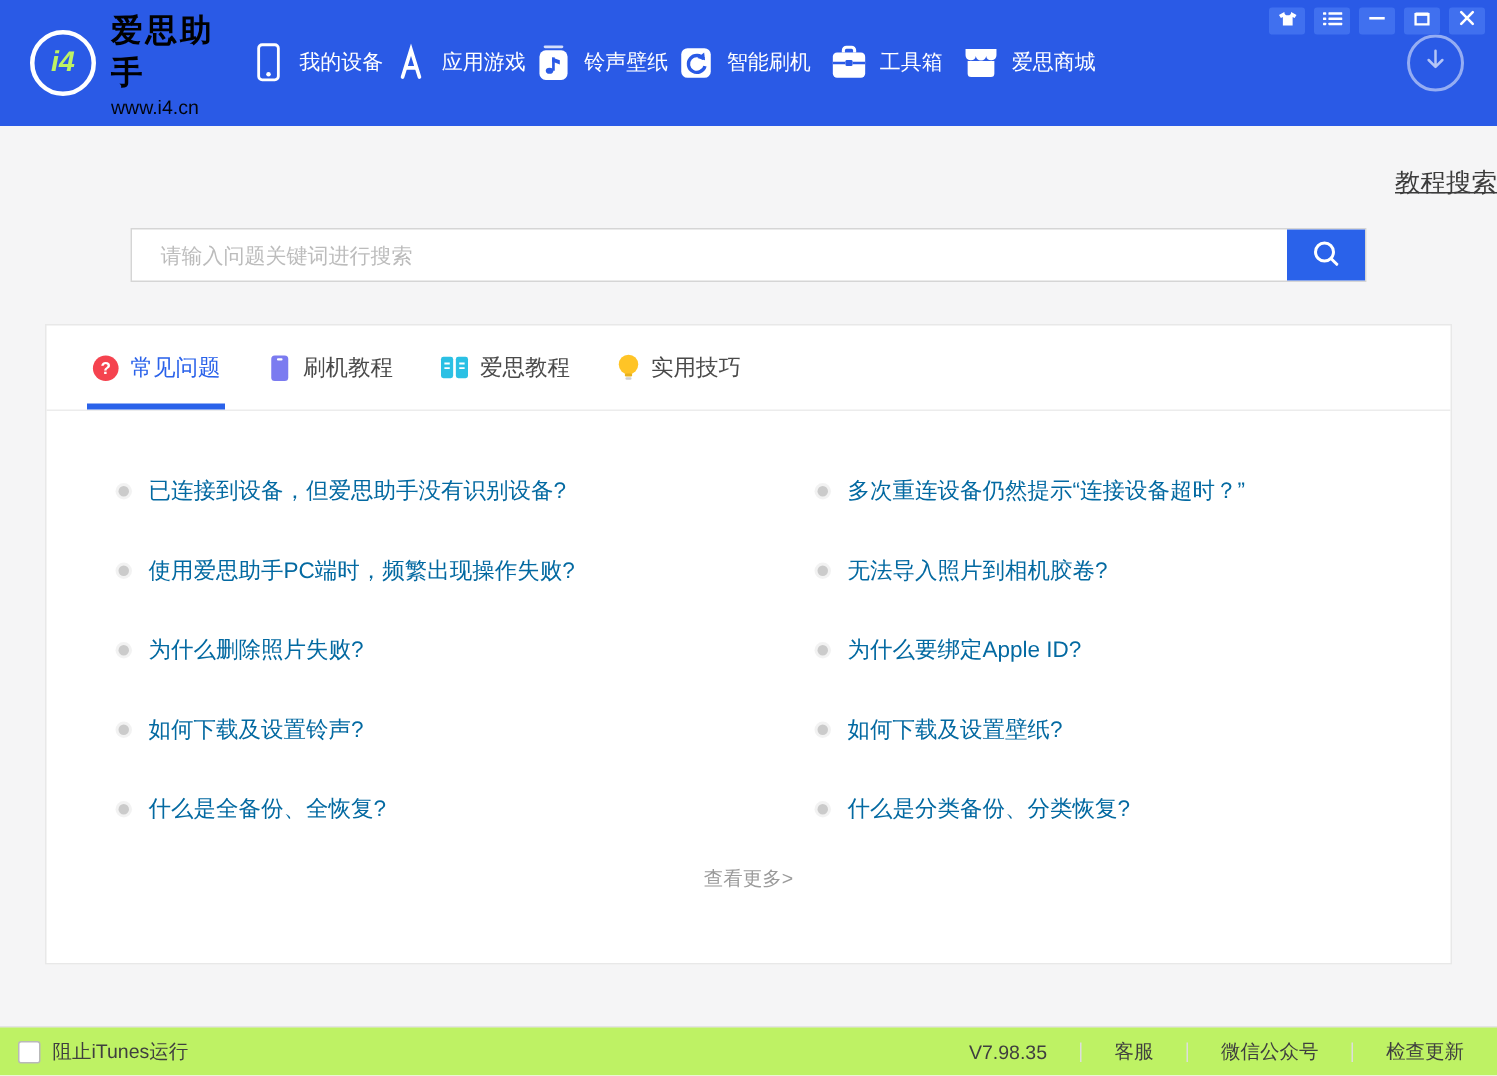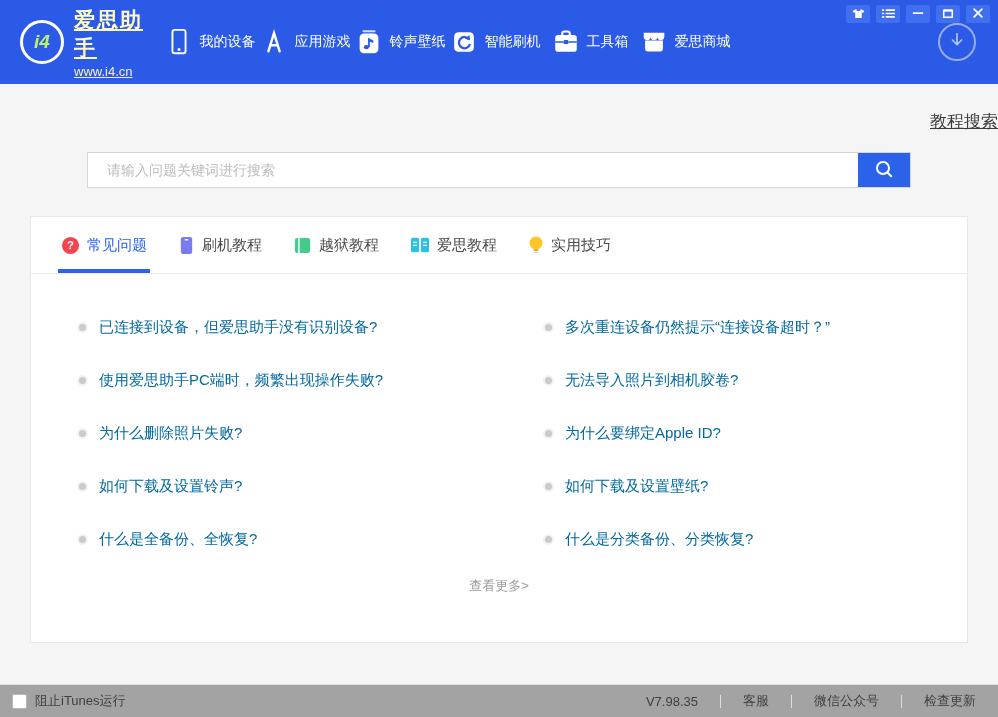--- a/index.html
+++ b/index.html
@@ -8,21 +8,21 @@
     font-family:"Liberation Sans","DejaVu Sans",sans-serif;
     background:var(--page-bg,#f5f5f6);
     position:relative; overflow:hidden;
   }
 
   
   .header { height:84px; background:var(--nav-blue,#2a5ae6); display:flex; align-items:stretch; position:relative; }
   .logo { width:162px; display:flex; align-items:center; gap:10px; padding-left:20px; flex-shrink:0; }
   .logo-mark { width:44px; height:44px; border:3px solid #fff; border-radius:50%; display:flex; align-items:center; justify-content:center;
                color:#bef264; font-weight:bold; font-style:italic; font-size:19px; flex-shrink:0; }
-  .logo-text { display:flex; flex-direction:column; color:#fef9c3;text-decoration:underline; }
+  .logo-text { display:flex; flex-direction:column; color:#000000; }
   .logo-brand { font-size:21px; font-weight:bold; letter-spacing:2px; }
   .logo-site { font-size:13px; margin-top:2px; opacity:.95; }
 
   .nav { display:flex; }
   .nav-item { width:95px; display:flex; flex-direction:row; align-items:center; justify-content:center; gap:6px; cursor:pointer; color:#fff; }
   .nav-item.active { background:var(--nav-blue-dark,#1d4cd2); }
   .nav-icon { height:32px; display:flex; align-items:center; justify-content:center; }
   .nav-label { font-size:14px; white-space:nowrap; }
 
   .win-controls { position:absolute; top:5px; right:8px; display:flex; gap:6px; }
@@ -47,21 +47,21 @@
   .tab.active { color:var(--accent-blue,#2a62ea); }
   .tab.active::after { content:""; position:absolute; left:-3px; right:-3px; bottom:0; height:4px; background:var(--accent-blue,#2a62ea); }
   .tab-icon { display:flex; align-items:center; }
 
   .faq-grid { display:grid; grid-template-columns:466px 1fr; padding:27px 30px 0 48px; }
   .faq-item { height:53px; display:flex; align-items:center; gap:13px; font-size:15px; color:#0369a1; cursor:pointer; }
   .bullet { width:7px; height:7px; border-radius:50%; background:#cbcbcb; box-shadow:0 0 0 2px rgba(0,0,0,.05); flex-shrink:0; }
   .more-link { display:block; text-align:center; margin-top:11px; font-size:13px; color:#9b9b9b; cursor:pointer; }
 
   
-  .statusbar { position:absolute; left:0; right:0; bottom:0; height:33px; background:#a3a3a3; border-top:1px solid #e3e3e3;
+  .statusbar { position:absolute; left:0; right:0; bottom:0; height:33px; background:#bef264; border-top:1px solid #e3e3e3;
                display:flex; align-items:center; padding:0 10px 0 12px; font-size:13px; color:#3f3f3f; }
   .block-itunes { display:flex; align-items:center; gap:8px; cursor:pointer; }
   .block-itunes input { appearance:none; -webkit-appearance:none; width:15px; height:15px; border:1px solid #b9b9b9; border-radius:2px; background:#fff; cursor:pointer; }
   .status-right { margin-left:auto; display:flex; align-items:center;text-align:center; }
   .status-item { padding:0 22px; white-space:nowrap; }
   .status-item.link { cursor:pointer; }
   .status-item.last { padding-right:12px; }
   .vdiv { width:1px; height:13px; background:#ddd; }
 </style>
 </head>
@@ -217,29 +217,20 @@
       <span>常见问题</span>
     </div>
     <div class="tab">
       <span class="tab-icon">
         <svg width="17" height="19" viewBox="0 0 18 20">
             <rect x="3" y="1" width="12" height="18" rx="2.5" fill="var(--tab-purple,#7b7bf0)"></rect>
             <rect x="7" y="3" width="4" height="1.6" rx="0.8" fill="#fff"></rect>
           </svg>
       </span>
       <span>刷机教程</span>
-    </div>
-    <div class="tab">
-      <span class="tab-icon">
-        <svg width="19" height="19" viewBox="0 0 20 20">
-            <rect x="2" y="2" width="16" height="16" rx="2.5" fill="var(--tab-green,#43cb8b)"></rect>
-            <path d="M6.2 2 v16" stroke="#fff" stroke-width="1.6"></path>
-          </svg>
-      </span>
-      <span>越狱教程</span>
     </div>
     <div class="tab">
       <span class="tab-icon">
         <svg width="20" height="18" viewBox="0 0 22 20">
             <rect x="1" y="2" width="9" height="16" rx="1.8" fill="var(--tab-cyan,#2bc0e4)"></rect>
             <rect x="12" y="2" width="9" height="16" rx="1.8" fill="var(--tab-cyan,#2bc0e4)"></rect>
             <path d="M3.5 7 h4 M3.5 10.5 h4 M14.5 7 h4 M14.5 10.5 h4" stroke="#fff" stroke-width="1.4"></path>
           </svg>
       </span>
       <span>爱思教程</span>

